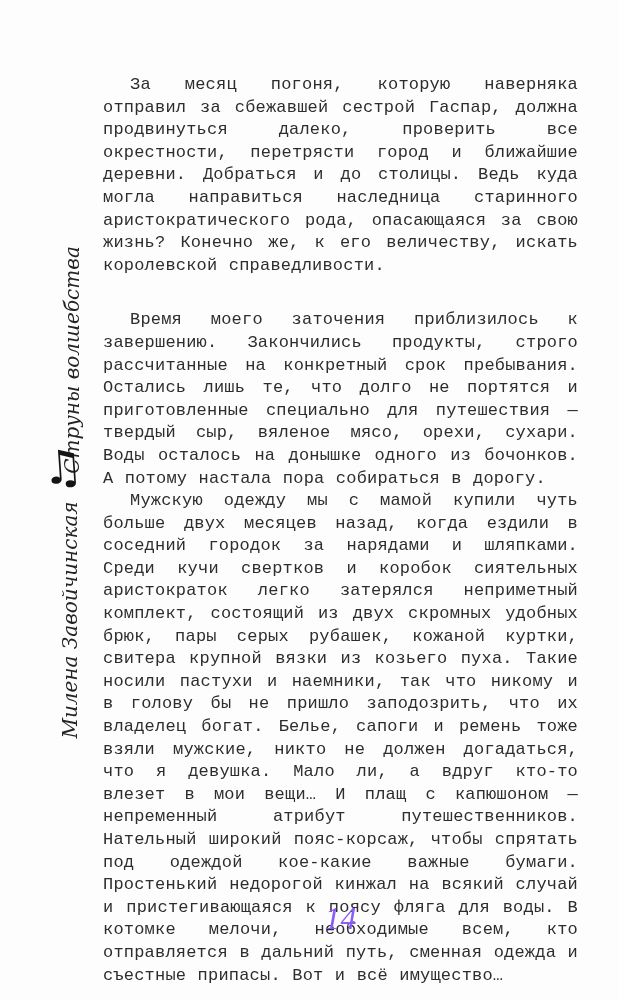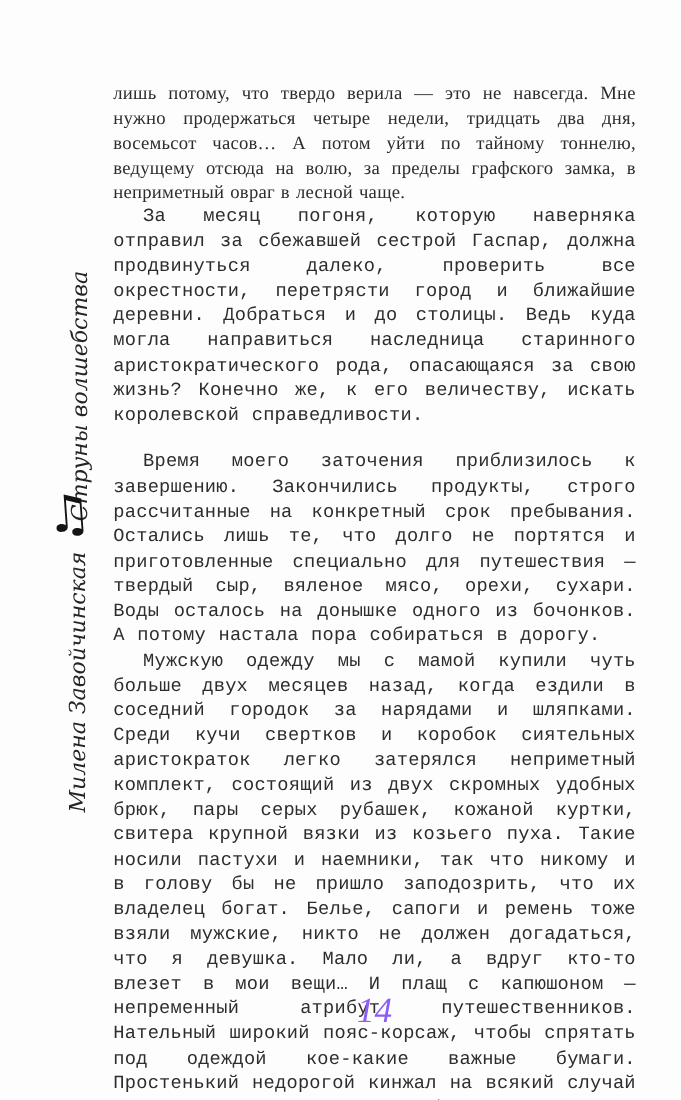--- a/index.html
+++ b/index.html
@@ -24,21 +24,21 @@
   .para {
     margin: 0;
     font-size: 17px;
     line-height: 22.6px;
     text-align: justify;
     color: #2d2d2d;
     letter-spacing: 0.2px;
     word-spacing: 1px;
   }
   .para.indent { text-indent: 27px; font-family: Liberation Mono, monospace; }
-  .para.gap { margin-top: 20px; }
+  .para.gap { margin-top: 32px; }
   .page-number {
     position: absolute;
     top: 900px;
     left: 103px;
     width: 475px;
     text-align: center;
     font-style: italic;
     font-size: 32px;
     color: #8b5cf6;
   }
@@ -83,21 +83,20 @@
 
 <div class="book-page">
 
   <div class="v-text series-title-vertical">Струны волшебства</div>
 
   <div class="music-note">♫</div>
 
   <div class="v-text author-name-vertical">Милена Завойчинская</div>
 
   <div class="text-block">
-    <p class="para">лишь потому, что твердо верила — это не навсегда. Мне нужно продержаться четыре недели, тридцать два дня, восемьсот часов… А потом уйти по тайному тоннелю, ведущему отсюда на волю, за пределы графского замка, в неприметный овраг в лесной чаще.</p>
     <p class="para indent">За месяц погоня, которую наверняка отправил за сбежавшей сестрой Гаспар, должна продвинуться далеко, проверить все окрестности, перетрясти город и ближайшие деревни. Добраться и до столицы. Ведь куда могла направиться наследница старинного аристократического рода, опасающаяся за свою жизнь? Конечно же, к его величеству, искать королевской справедливости.</p>
     <p class="para indent gap">Время моего заточения приблизилось к завершению. Закончились продукты, строго рассчитанные на конкретный срок пребывания. Остались лишь те, что долго не портятся и приготовленные специально для путешествия — твердый сыр, вяленое мясо, орехи, сухари. Воды осталось на донышке одного из бочонков. А потому настала пора собираться в дорогу.</p>
     <p class="para indent">Мужскую одежду мы с мамой купили чуть больше двух месяцев назад, когда ездили в соседний городок за нарядами и шляпками. Среди кучи свертков и коробок сиятельных аристократок легко затерялся неприметный комплект, состоящий из двух скромных удобных брюк, пары серых рубашек, кожаной куртки, свитера крупной вязки из козьего пуха. Такие носили пастухи и наемники, так что никому и в голову бы не пришло заподозрить, что их владелец богат. Белье, сапоги и ремень тоже взяли мужские, никто не должен догадаться, что я девушка. Мало ли, а вдруг кто-то влезет в мои вещи… И плащ с капюшоном — непременный атрибут путешественников. Нательный широкий пояс-корсаж, чтобы спрятать под одеждой кое-какие важные бумаги. Простенький недорогой кинжал на всякий случай и пристегивающаяся к поясу фляга для воды. В котомке мелочи, необходимые всем, кто отправляется в дальний путь, сменная одежда и съестные припасы. Вот и всё имущество…</p>
   </div>
 
   <div class="page-number">14</div>
 
 </div>
 
 </body></html>

